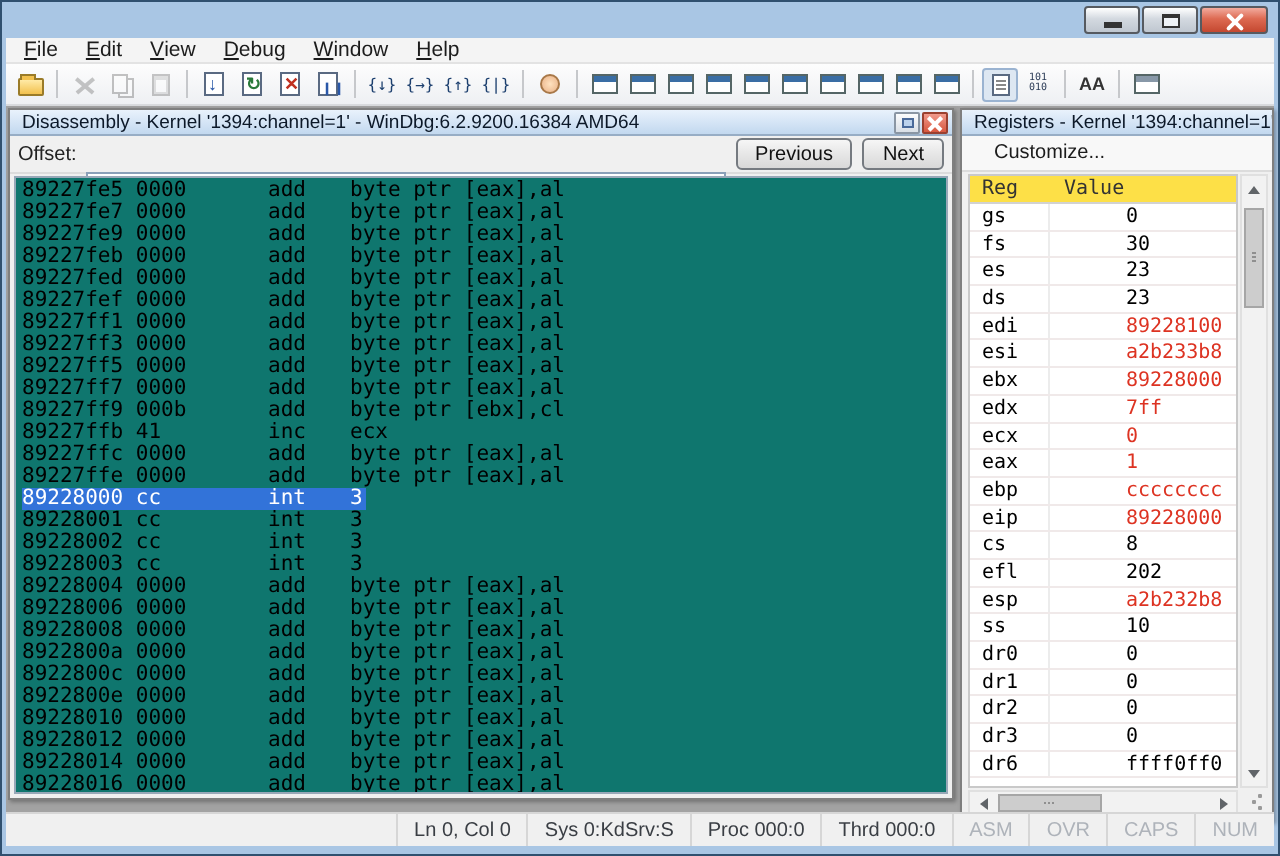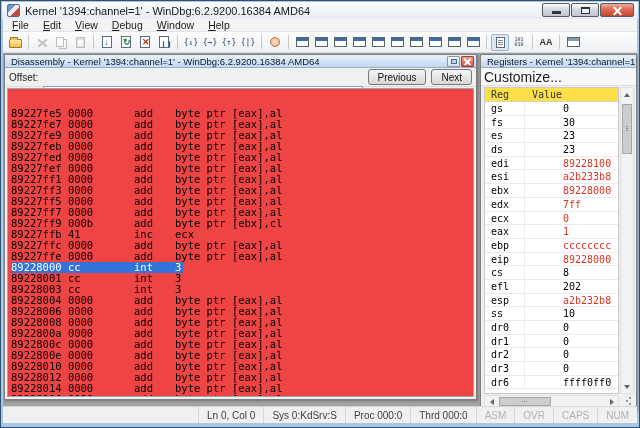--- a/index.html
+++ b/index.html
@@ -102,32 +102,32 @@
 
   
   .offsetbar { height:19px; display:flex; align-items:center; gap:5px; padding:0 4px;
     background:#f0f0f0; border-bottom:1px solid #dcdcdc; font-size:10px; color:#222; }
   .offset-input { flex:1; height:15px; background:#fff; border:1px solid #8aa0b8;
     font-family:"DejaVu Sans Mono",monospace; font-size:10px; padding:0 3px;
     display:flex; align-items:center;margin-top:32px; }
   .btn { height:16px; padding:0 9px; border:1px solid #757a80; border-radius:3px;
     background:linear-gradient(#f6f6f6,#e8e8e8 45%,#d8d8d8); font-size:10px; color:#111;
     display:flex; align-items:center; flex:none; }
-  .dcontent { position:absolute; top:33px; left:2px; right:2px; bottom:2px; background:#ef4444;
+  .dcontent { position:absolute; top:33px; left:2px; right:2px; bottom:2px; background:#0f766e;
     border:1px solid #98a8b8; overflow:hidden; font-family:"DejaVu Sans Mono",monospace;
-    font-size:10.5px; color:#000; padding-top:19px; }
+    font-size:10.5px; color:#000; padding-top:1px; }
   .dline { height:11px; line-height:11px; white-space:pre; padding-left:3px; }
   .lw { display:inline-block; padding-right:2px; }
   .cell-a { display:inline-block; width:123px; }
   .cell-m { display:inline-block; width:41px; }
   .dline.sel .lw { background:var(--selection-bg,#3273d9); color:var(--selection-fg,#fff); }
 
   
   .custbar { height:18px; background:#f8f8f8; border-bottom:1px solid #dcdcdc;
-    display:flex; align-items:center; padding-left:3px; font-size:14px; color:#1c1c1c; }
+    display:flex; align-items:center; padding-left:16px; font-size:10px; color:#1c1c1c; }
   .regarea { position:absolute; top:32px; left:3px; right:17px; bottom:16px; background:#fff;
     border:1px solid #c9c9c9; overflow:hidden; font-family:"DejaVu Sans Mono",monospace;
     font-size:10px; color:#000; }
   .rhead { height:14px; display:flex; align-items:center; background:#fde047;
     border-bottom:1px solid #d2d2d2; color:#333; }
   .rhead .h1 { width:40px; padding-left:6px; }
   .rhead .h2 { padding-left:7px; }
   .rrow { height:13.7px; line-height:13.7px; display:flex; border-bottom:1px solid #f0e9e9;gap:32px; }
   .rname { width:40px; padding-left:6px; border-right:1px solid #ececec; }
   .rval { padding-left:6px; }
@@ -163,24 +163,20 @@
   .sspacer { flex:1; }
   .sfield { display:flex; align-items:center; justify-content:center; padding:0 8px;
     border-left:1px solid #d6d6d6; white-space:nowrap; }
   .sfield.dim { color:#aeb3ba; }
 </style>
 </head>
 <body>
 
 <div id="root">
 
-  <div class="titlebar">
-    <span class="app-icon"></span>
-    <span class="title-text">Kernel '1394:channel=1' - WinDbg:6.2.9200.16384 AMD64</span>
-  </div>
   <div class="winbtns">
     <div class="wbtn">
         <span class="gly-min"></span>
       </div>
     <div class="wbtn">
         <span class="gly-max"></span>
       </div>
     <div class="wbtn close">
         <span class="gly-x"></span>
       </div>
@@ -318,20 +314,21 @@
           <div class="dline"><span class="lw"><span class="cell-a">89227ff1 0000</span><span class="cell-m">add</span><span class="cell-o">byte ptr [eax],al</span></span></div>
           <div class="dline"><span class="lw"><span class="cell-a">89227ff3 0000</span><span class="cell-m">add</span><span class="cell-o">byte ptr [eax],al</span></span></div>
           <div class="dline"><span class="lw"><span class="cell-a">89227ff5 0000</span><span class="cell-m">add</span><span class="cell-o">byte ptr [eax],al</span></span></div>
           <div class="dline"><span class="lw"><span class="cell-a">89227ff7 0000</span><span class="cell-m">add</span><span class="cell-o">byte ptr [eax],al</span></span></div>
           <div class="dline"><span class="lw"><span class="cell-a">89227ff9 000b</span><span class="cell-m">add</span><span class="cell-o">byte ptr [ebx],cl</span></span></div>
           <div class="dline"><span class="lw"><span class="cell-a">89227ffb 41</span><span class="cell-m">inc</span><span class="cell-o">ecx</span></span></div>
           <div class="dline"><span class="lw"><span class="cell-a">89227ffc 0000</span><span class="cell-m">add</span><span class="cell-o">byte ptr [eax],al</span></span></div>
           <div class="dline"><span class="lw"><span class="cell-a">89227ffe 0000</span><span class="cell-m">add</span><span class="cell-o">byte ptr [eax],al</span></span></div>
           <div class="dline sel"><span class="lw"><span class="cell-a">89228000 cc</span><span class="cell-m">int</span><span class="cell-o">3</span></span></div>
           <div class="dline"><span class="lw"><span class="cell-a">89228001 cc</span><span class="cell-m">int</span><span class="cell-o">3</span></span></div>
+          <div class="dline"><span class="lw"><span class="cell-a">89228002 cc</span><span class="cell-m">int</span><span class="cell-o">3</span></span></div>
           <div class="dline"><span class="lw"><span class="cell-a">89228003 cc</span><span class="cell-m">int</span><span class="cell-o">3</span></span></div>
           <div class="dline"><span class="lw"><span class="cell-a">89228004 0000</span><span class="cell-m">add</span><span class="cell-o">byte ptr [eax],al</span></span></div>
           <div class="dline"><span class="lw"><span class="cell-a">89228006 0000</span><span class="cell-m">add</span><span class="cell-o">byte ptr [eax],al</span></span></div>
           <div class="dline"><span class="lw"><span class="cell-a">89228008 0000</span><span class="cell-m">add</span><span class="cell-o">byte ptr [eax],al</span></span></div>
           <div class="dline"><span class="lw"><span class="cell-a">8922800a 0000</span><span class="cell-m">add</span><span class="cell-o">byte ptr [eax],al</span></span></div>
           <div class="dline"><span class="lw"><span class="cell-a">8922800c 0000</span><span class="cell-m">add</span><span class="cell-o">byte ptr [eax],al</span></span></div>
           <div class="dline"><span class="lw"><span class="cell-a">8922800e 0000</span><span class="cell-m">add</span><span class="cell-o">byte ptr [eax],al</span></span></div>
           <div class="dline"><span class="lw"><span class="cell-a">89228010 0000</span><span class="cell-m">add</span><span class="cell-o">byte ptr [eax],al</span></span></div>
           <div class="dline"><span class="lw"><span class="cell-a">89228012 0000</span><span class="cell-m">add</span><span class="cell-o">byte ptr [eax],al</span></span></div>
           <div class="dline"><span class="lw"><span class="cell-a">89228014 0000</span><span class="cell-m">add</span><span class="cell-o">byte ptr [eax],al</span></span></div>

